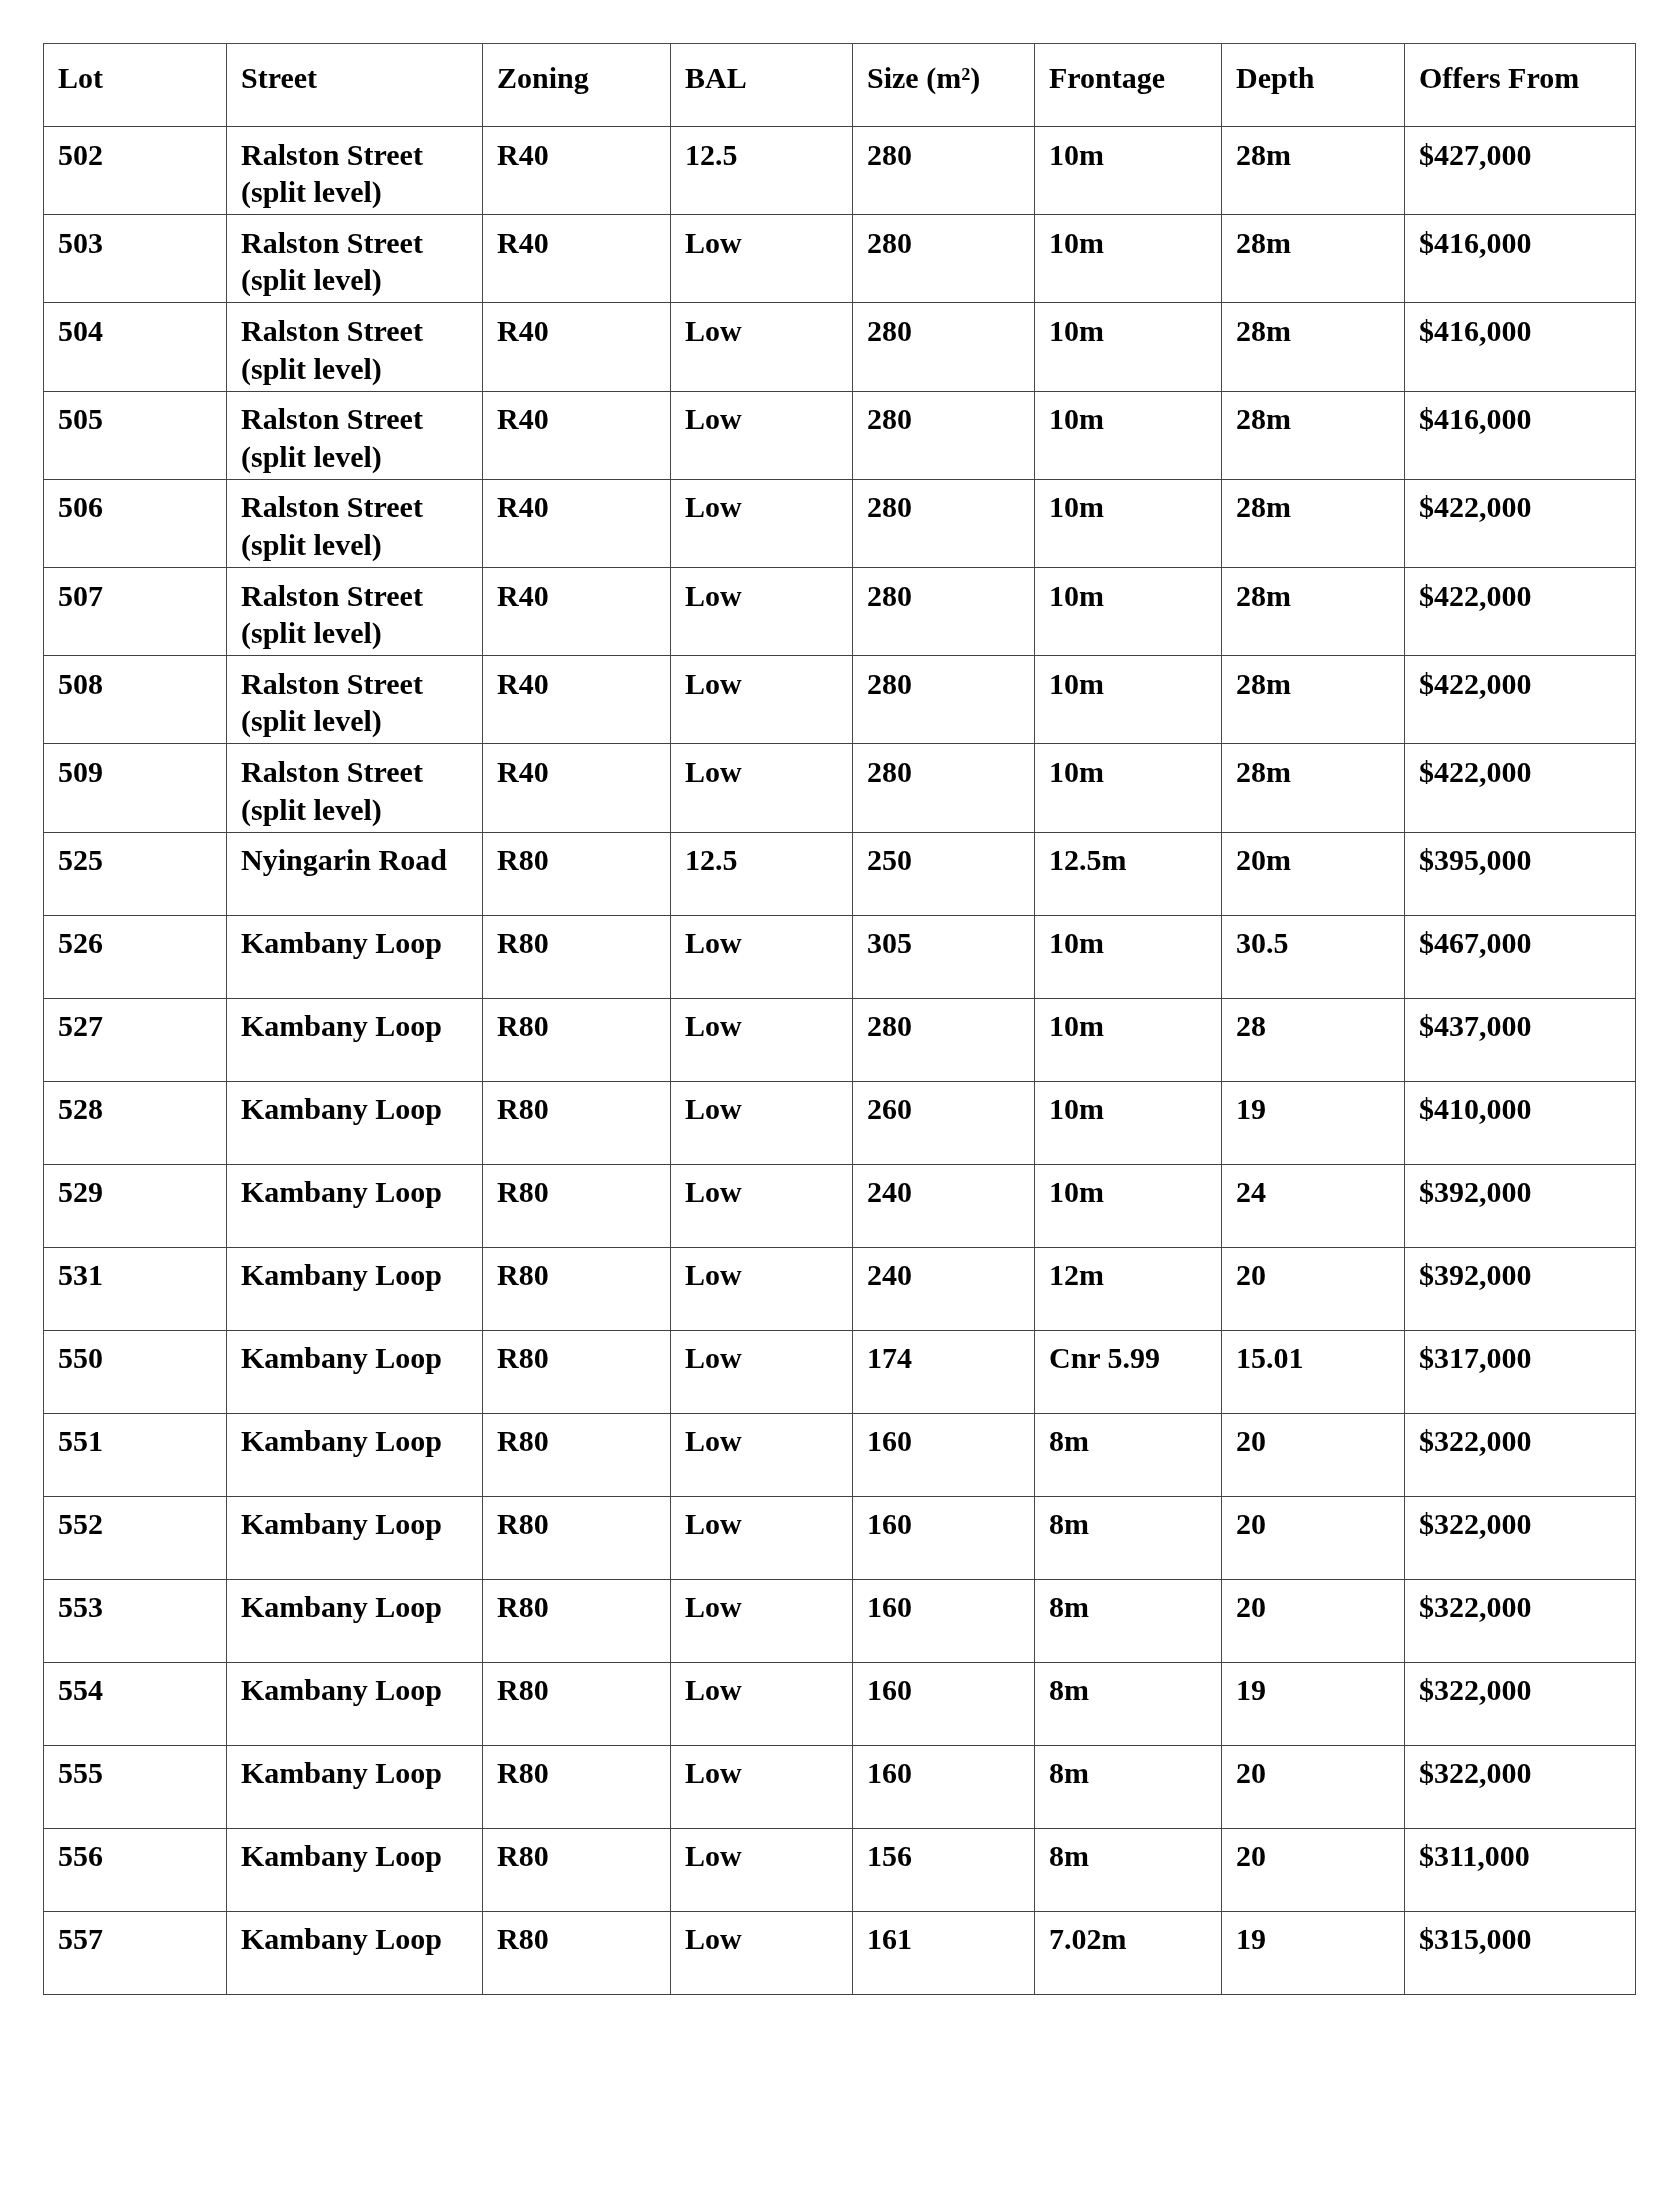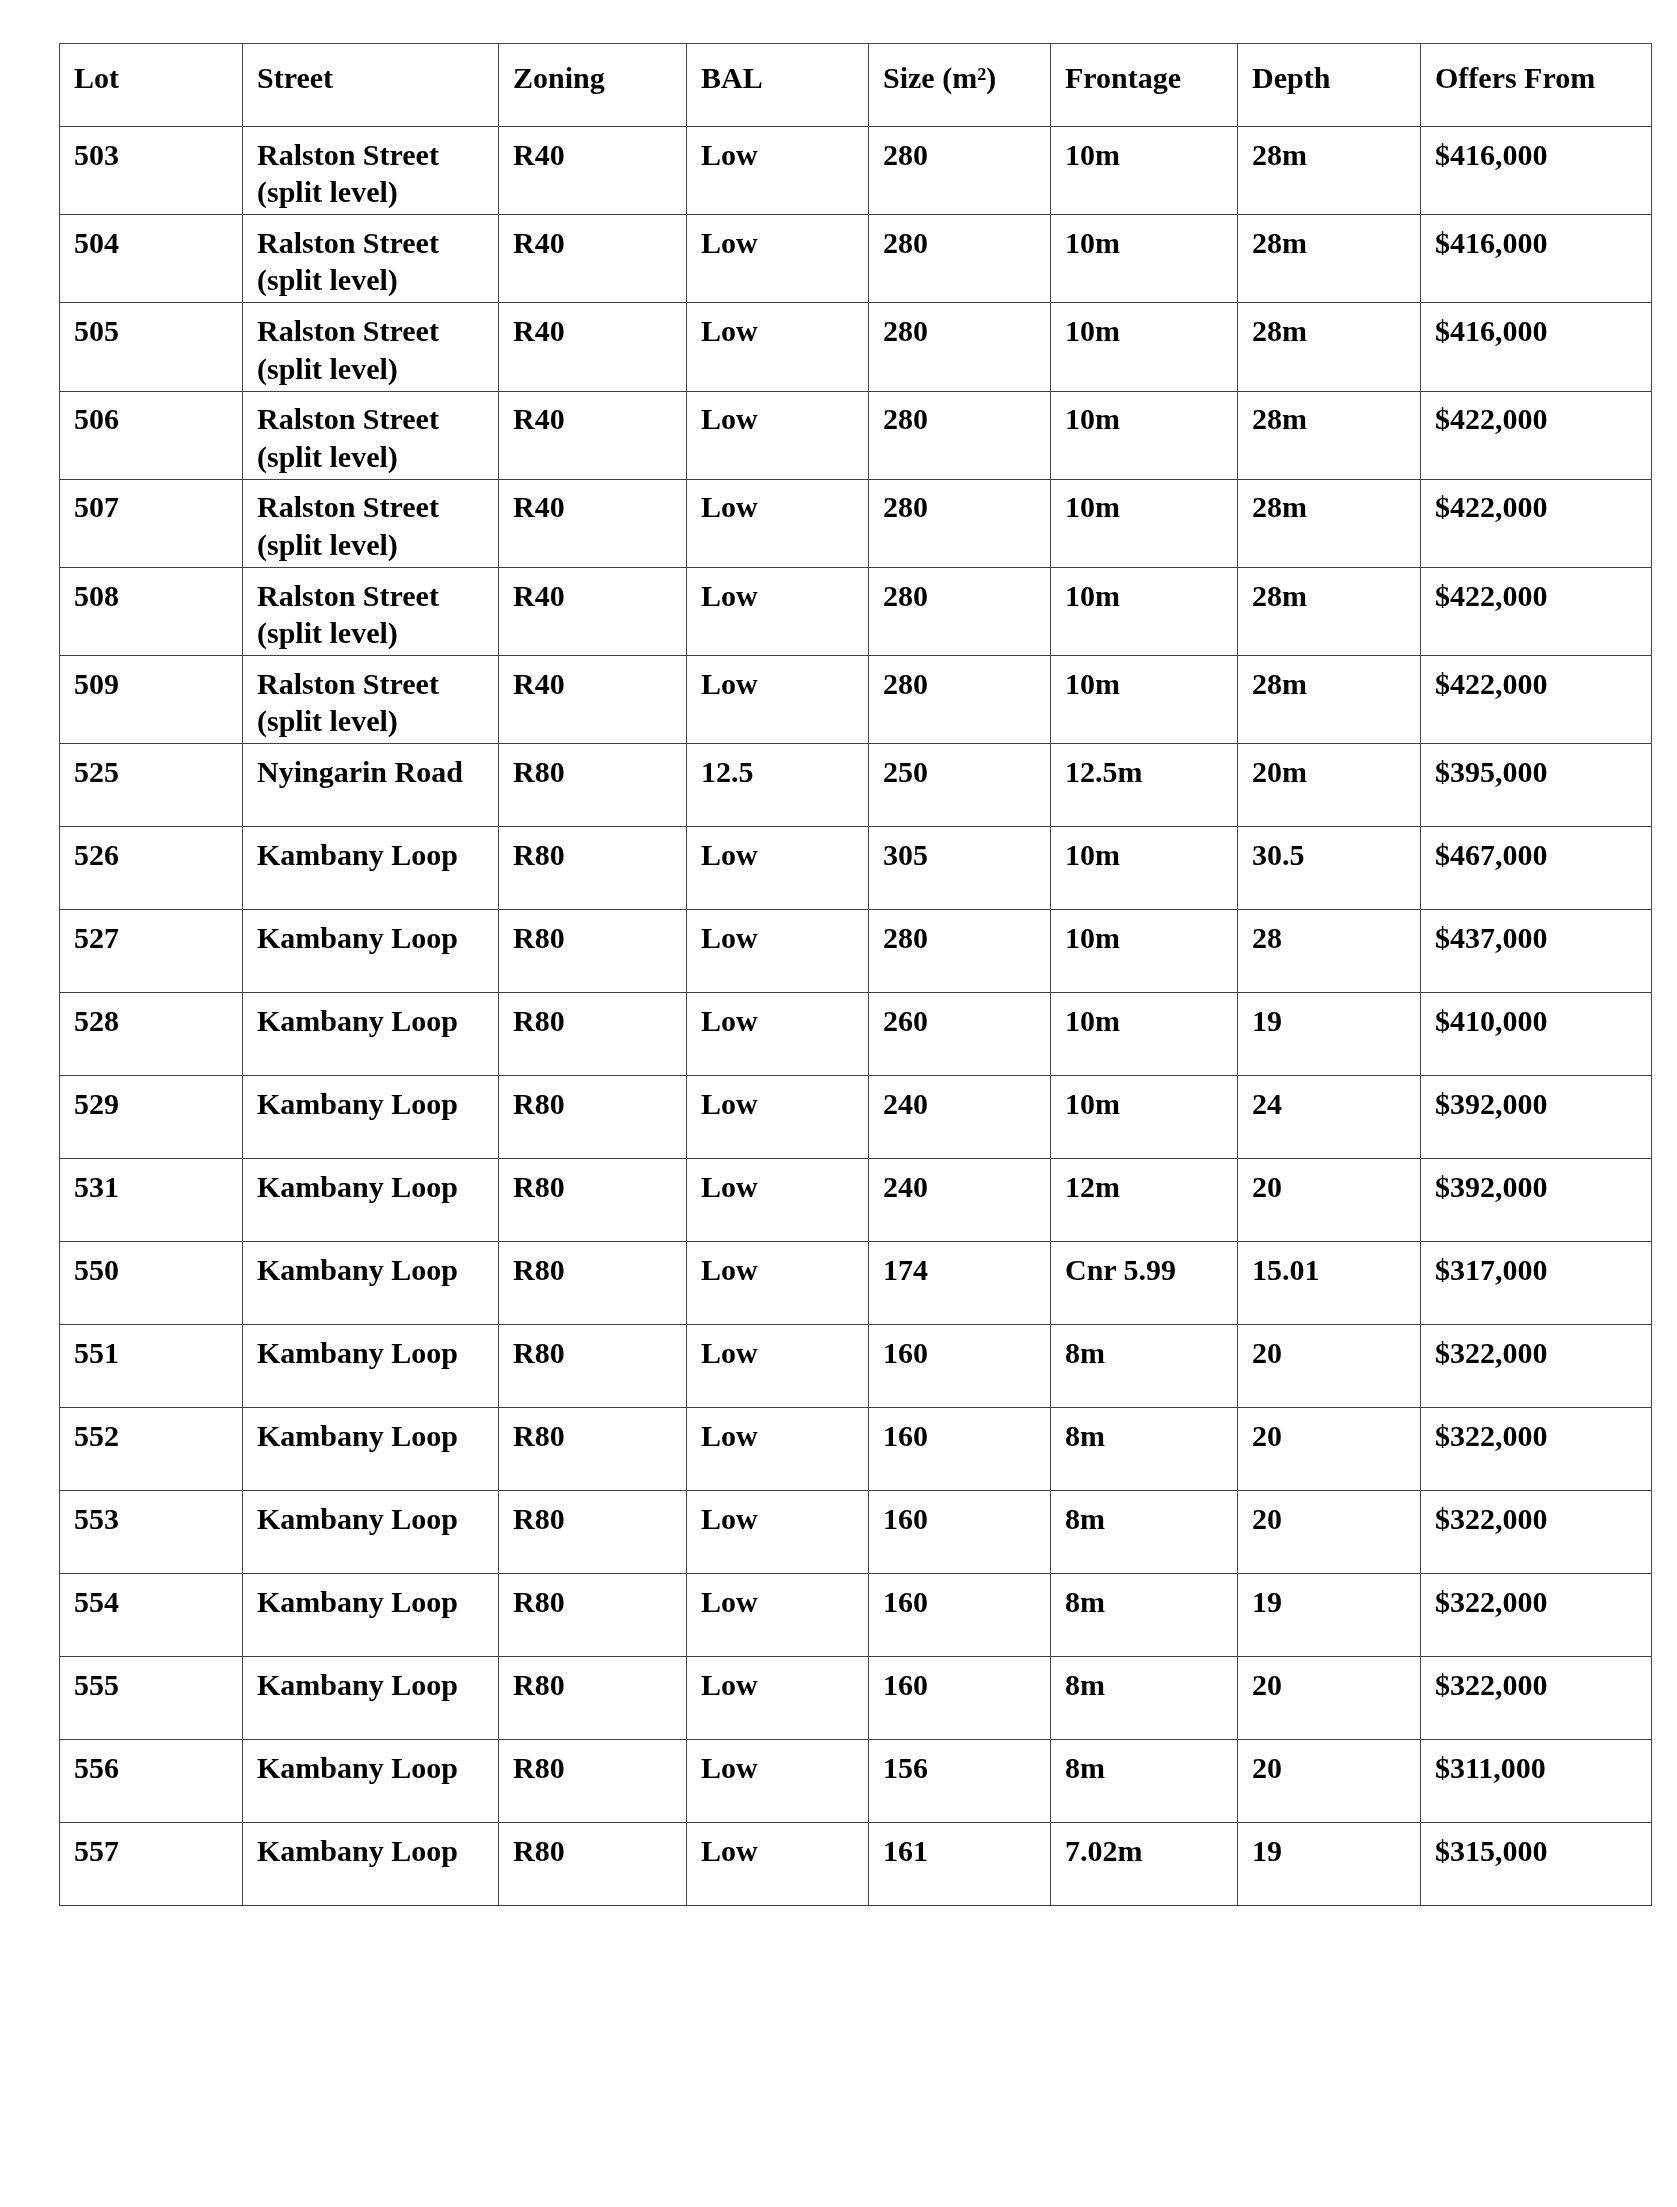--- a/index.html
+++ b/index.html
@@ -12,21 +12,20 @@
     height: 2207px;
     position: relative;
     font-family: "Liberation Serif", "DejaVu Serif", serif;
     font-weight: bold;
     color: #000000;
   }
   .sheet {
     position: absolute;
     left: 43px;
     top: 43px;
-    margin-left: 16px;
   }
   table.lots {
     border-collapse: collapse;
     table-layout: fixed;
     width: 1590px;
     border: 1.7px solid #2e2e2e;
     background: #ffffff;
   }
   table.lots tr {
     height: 83px;
@@ -79,20 +78,30 @@
         <th>Zoning</th>
         <th>BAL</th>
         <th>Size (m²)</th>
         <th>Frontage</th>
         <th>Depth</th>
         <th>Offers From</th>
       </tr>
     </thead>
     <tbody>
 
+    <tr>
+        <td>502</td>
+        <td>Ralston Street (split level)</td>
+        <td>R40</td>
+        <td>12.5</td>
+        <td>280</td>
+        <td>10m</td>
+        <td>28m</td>
+        <td>$427,000</td>
+      </tr>
         <tr>
         <td>503</td>
         <td>Ralston Street (split level)</td>
         <td>R40</td>
         <td>Low</td>
         <td>280</td>
         <td>10m</td>
         <td>28m</td>
         <td>$416,000</td>
       </tr>

